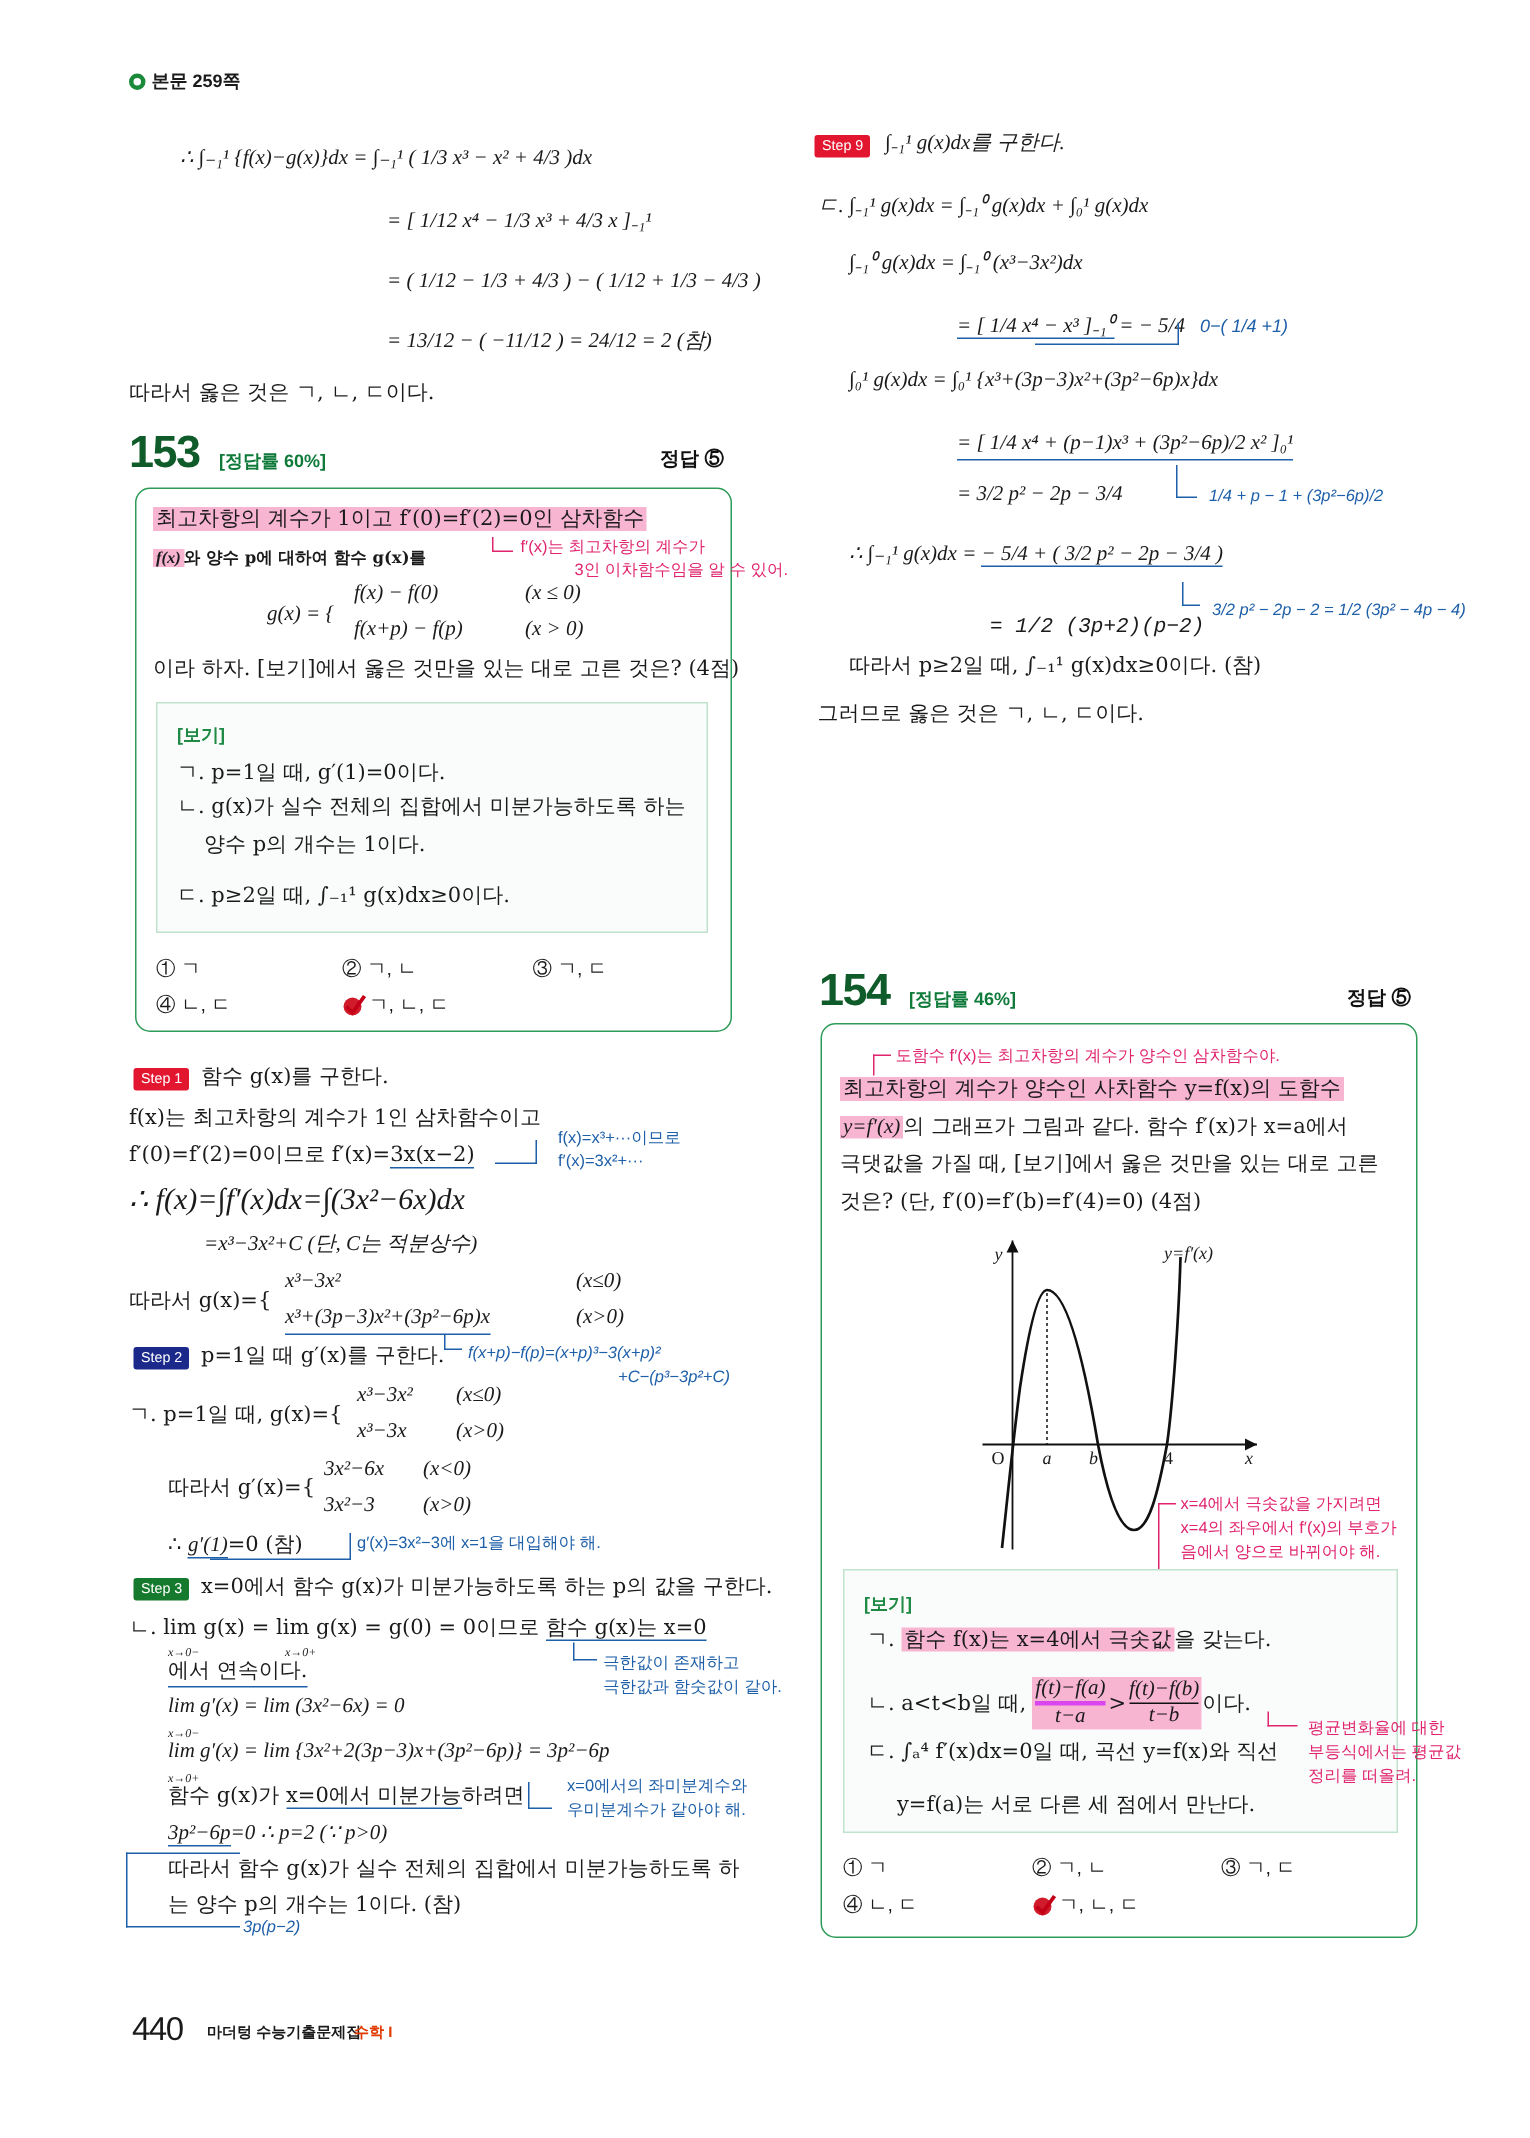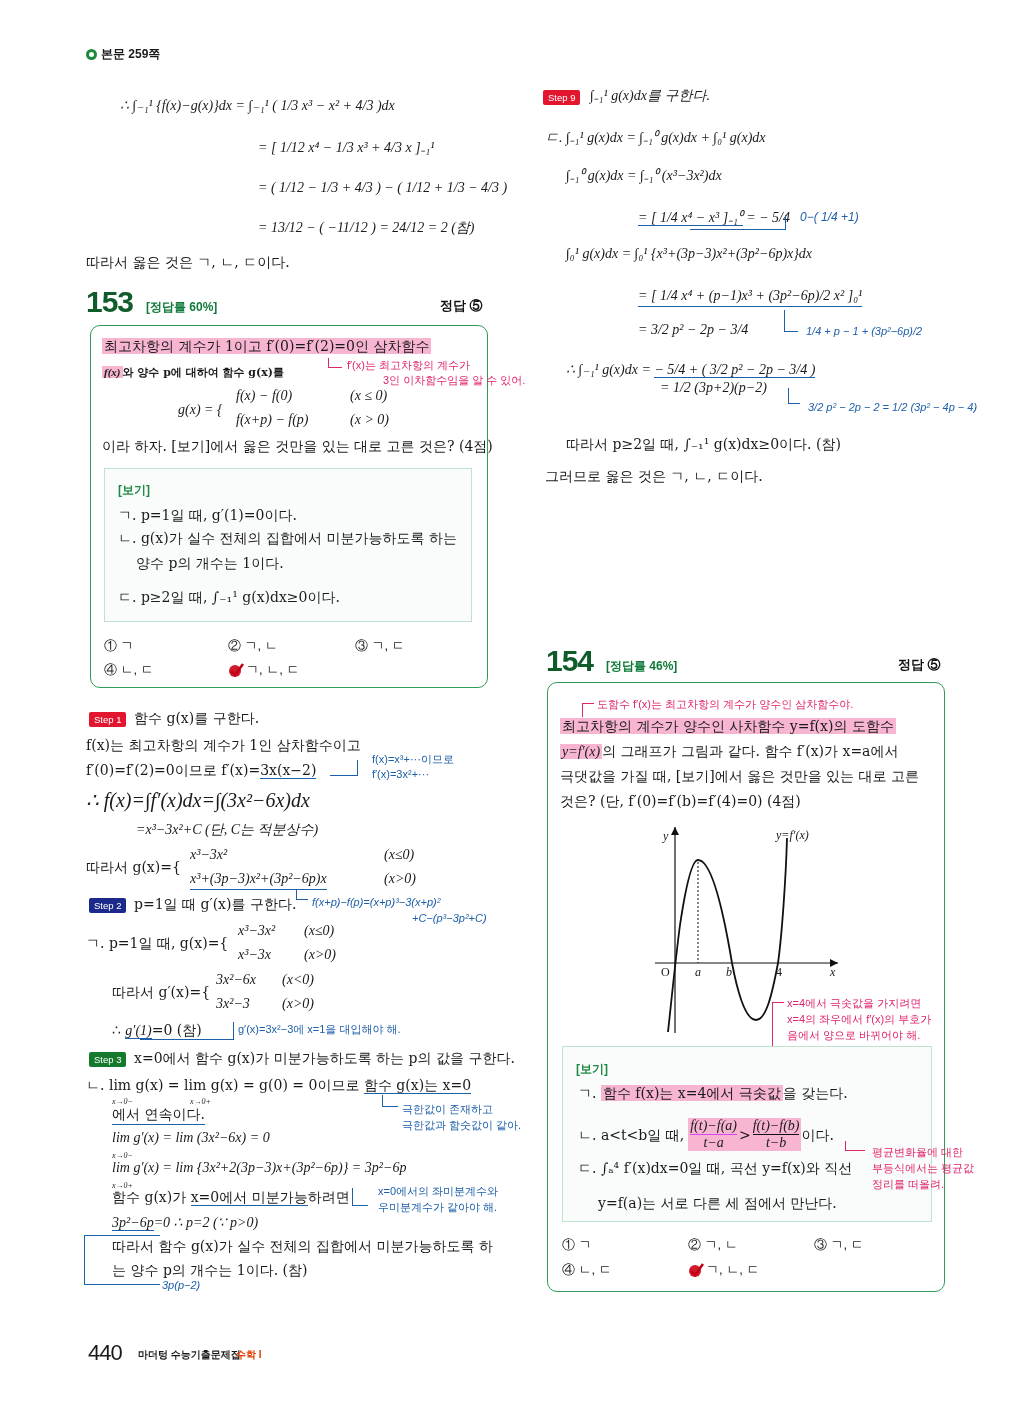--- a/index.html
+++ b/index.html
@@ -151,21 +151,21 @@
 <div class="line math" style="left:566px;top:166px;font-size:14px;">∫₋₁⁰ g(x)dx = ∫₋₁⁰ (x³−3x²)dx</div>
 <div class="line math" style="left:638px;top:208px;font-size:14px;"><span class="u">= [ 1/4 x⁴ − x³ ]₋₁⁰</span><span> = − 5/4</span></div>
 <div class="bracket-line" style="left:690px;top:215px;width:96px;height:15px;border-bottom-width:1px;border-right-width:1px;"></div>
 <div class="blue-note math" style="left:800px;top:210px;font-size:12px;">0−( 1/4 +1)</div>
 <div class="line math" style="left:566px;top:244px;font-size:14px;">∫₀¹ g(x)dx = ∫₀¹ {x³+(3p−3)x²+(3p²−6p)x}dx</div>
 <div class="line math u" style="left:638px;top:286px;font-size:14px;">= [ 1/4 x⁴ + (p−1)x³ + (3p²−6p)/2 x² ]₀¹</div>
 <div class="line math" style="left:638px;top:320px;font-size:14px;">= 3/2 p² − 2p − 3/4</div>
 <div class="bracket-line" style="left:784px;top:310px;width:14px;height:22px;border-left-width:1px;border-bottom-width:1px;"></div>
 <div class="blue-note math" style="left:806px;top:324px;">1/4 + p − 1 + (3p²−6p)/2</div>
 <div class="line math" style="left:566px;top:360px;font-size:14px;"><span>∴ ∫₋₁¹ g(x)dx = </span><span class="u">− 5/4 + ( 3/2 p² − 2p − 3/4 )</span></div>
-<div class="line math" style="left:660px;top:378px;font-size:14px;">= 1/2 (3p+2)(p−2)</div>
+<div class="line math" style="left:660px;top:408px;font-size:14px;font-family:Liberation Mono, monospace;">= 1/2 (3p+2)(p−2)</div>
 <div class="bracket-line" style="left:788px;top:388px;width:12px;height:16px;border-left-width:1px;border-bottom-width:1px;"></div>
 <div class="blue-note math" style="left:808px;top:400px;">3/2 p² − 2p − 2 = 1/2 (3p² − 4p − 4)</div>
 <div class="line" style="left:566px;top:434px;font-size:14px;">따라서 p≥2일 때, ∫₋₁¹ g(x)dx≥0이다. (참)</div>
 <div class="line" style="left:545px;top:466px;font-size:14px;">그러므로 옳은 것은 ㄱ, ㄴ, ㄷ이다.</div>
 
 <div class="prob-num" style="left:546px;top:644px;">154</div>
 <div class="rate" style="left:606px;top:658px;">[정답률 46%]</div>
 <div class="answer" style="left:898px;top:656px;">정답 ⑤</div>
 
 <div class="prob-box" style="left:547px;top:682px;width:398px;height:610px;"></div>
@@ -197,21 +197,21 @@
 <div class="pink-note" style="left:787px;top:1012px;">x=4의 좌우에서 f′(x)의 부호가</div>
 <div class="pink-note" style="left:787px;top:1028px;">음에서 양으로 바뀌어야 해.</div>
 
 <div class="bogi" style="left:562px;top:1046px;width:370px;height:176px;"></div>
 <div class="bogi-label" style="left:576px;top:1061px;">[보기]</div>
 <div class="line" style="left:578px;top:1083px;font-size:14px;"><span>ㄱ. </span><span class="hl">함수 f(x)는 x=4에서 극솟값</span><span>을 갖는다.</span></div>
 <div class="line" style="left:578px;top:1118px;font-size:14px;display:flex;align-items:center;">
   <span>ㄴ. a&lt;t&lt;b일 때,</span>
   <span class="hl" style="display:inline-flex;align-items:center;margin-left:4px;">
     <span class="math" style="display:inline-flex;flex-direction:column;align-items:center;line-height:16px;">
-      <span style="border-bottom:1px solid #d946ef;">f(t)−f(a)</span>
+      <span style="border-bottom:3px solid #d946ef;">f(t)−f(a)</span>
       <span>t−a</span>
     </span>
     <span style="margin:0 2px;">&gt;</span>
     <span class="math" style="display:inline-flex;flex-direction:column;align-items:center;line-height:16px;">
       <span style="border-bottom:1px solid #111;">f(t)−f(b)</span>
       <span>t−b</span>
     </span>
   </span>
   <span>이다.</span>
 </div>

